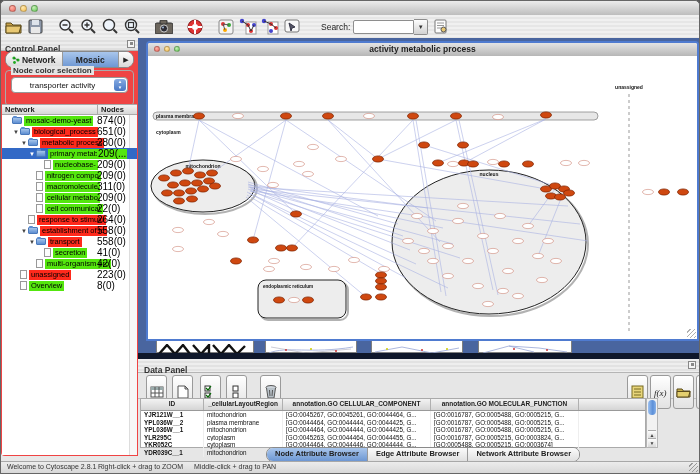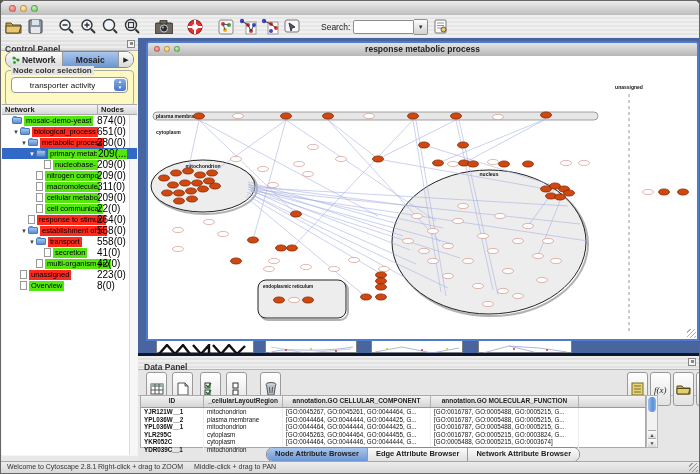--- a/index.html
+++ b/index.html
@@ -22,21 +22,21 @@
     border-bottom:1px solid #909090;display:flex;align-items:center;}
   .tbtn{width:19px;height:19px;margin-left:3px;display:flex;align-items:center;justify-content:center;}
   .tgap{width:9px;}
   .search-label{font-size:8.5px;color:#222;margin:0 3px 0 20px;}
   .search-combo{display:flex;align-items:center;}
   .search-input{width:55px;height:12px;border:1px solid #8e8e8e;background:#fff;font-size:8px;border-radius:2px 0 0 2px;padding:0 2px;}
   .search-arrow{width:13px;height:14px;border:1px solid #8e8e8e;border-left:none;border-radius:0 2px 2px 0;
     background:linear-gradient(#fdfdfd,#d2d2d2);font-size:6px;color:#333;display:flex;align-items:center;justify-content:center;}
   
   .control-panel{position:absolute;top:37px;left:0;width:137px;bottom:17px;
-    background:#fef9c3;border-right:1px solid #8f8f8f;border-radius:0 0 0 4px;}
+    background:#ef4444;border-right:1px solid #8f8f8f;border-radius:0 0 0 4px;}
   .cp-header{position:absolute;top:0;left:0;right:0;height:12px;
     background:repeating-linear-gradient(#ececec 0 2px,#e0e0e0 2px 4px);
     border-bottom:1px solid #b5b5b5;}
   .cp-header span{font-size:8.5px;font-weight:bold;color:#333;margin-left:4px;line-height:12px;}
   .float-ic{position:absolute;right:3px;top:2px;width:8px;height:8px;border:1px solid #888;background:#f4f4f4;box-sizing:border-box;}
   .float-ic::after{content:"";position:absolute;right:1px;top:1px;width:3px;height:3px;background:#888;}
   .cp-tabs{position:absolute;top:13px;left:4px;right:4px;height:15px;display:flex;
     border:1px solid #888;border-radius:8px;overflow:hidden;background:#f2f2f2;}
   .cp-tab{flex:1;display:flex;align-items:center;justify-content:center;font-size:8.5px;font-weight:bold;color:#222;
     background:linear-gradient(#fcfcfc,#d9d9d9);border-right:1px solid #999;}
@@ -76,21 +76,21 @@
   .mdi{position:absolute;top:37px;left:137px;right:0;height:315px;background:#49659f;overflow:hidden;}
   .net-window{position:absolute;left:8px;top:3px;width:553px;height:300px;
     border:2px solid #4f7bd0;border-radius:4px 4px 0 0;background:#fff;box-sizing:border-box;}
   .nw-titlebar{position:relative;height:13px;background:linear-gradient(#e4e4e4,#b6b6b6);border-bottom:1px solid #8a8a8a;border-radius:2px 2px 0 0;}
   .nw-titlebar .title{position:absolute;left:0;right:0;top:1px;text-align:center;font-size:8.5px;font-weight:bold;color:#222;}
   .nw-titlebar .light{top:3px;width:6px;height:6px;}
   .nw-titlebar .light.red{left:6px}.nw-titlebar .light.yellow{left:16px}.nw-titlebar .light.green{left:26px}
   .canvas{position:absolute;top:13px;left:0;right:0;bottom:0;background:#fff;}
   .frag{position:absolute;top:302px;height:13px;background:#fff;border:1px solid #7f7f7f;box-sizing:border-box;}
   
-  .data-panel{position:absolute;top:352px;left:137px;right:0;bottom:11px;background:#e6e6e6;border-top:3px solid #0f172a;}
+  .data-panel{position:absolute;top:352px;left:137px;right:0;bottom:11px;background:#e6e6e6;border-top:6px solid #0f172a;}
   .dp-header{position:absolute;top:0;left:0;right:0;height:13px;
     background:repeating-linear-gradient(#eeeeee 0 2px,#e2e2e2 2px 4px);border-bottom:1px solid #b5b5b5;}
   .dp-header span{font-size:8.5px;font-weight:bold;color:#333;margin-left:6px;line-height:13px;}
   .dp-toolbar{position:absolute;top:13px;left:0;right:0;height:26px;border-bottom:1px solid #c0c0c0;}
   .dbtn{position:absolute;top:3px;width:21px;height:34px;background:linear-gradient(#ffffff,#e2e2e2);
     border:1px solid #9a9a9a;border-radius:3px;display:flex;align-items:center;justify-content:center;box-sizing:border-box;}
   .dtable{position:absolute;top:39px;left:2px;width:506px;bottom:14px;background:#fff;border:1px solid #aaa;box-sizing:border-box;}
   .dt-head{display:flex;height:11px;background:linear-gradient(#f3f3f3,#d5d5d5);border-bottom:1px solid #999;}
   .dt-head div{font-size:6.5px;font-weight:bold;color:#222;text-align:center;line-height:10px;border-right:1px solid #b0b0b0;
     overflow:hidden;white-space:nowrap;box-sizing:border-box;}
@@ -424,21 +424,21 @@
           <circle cx="35" cy="5" r="1" fill="#c33"></circle>
           <circle cx="68" cy="6" r="1" fill="#c33"></circle>
         </svg>
     </div>
 
     <div class="net-window">
       <div class="nw-titlebar">
         <span class="light red"></span>
         <span class="light yellow"></span>
         <span class="light green"></span>
-        <span class="title">response metabolic process</span>
+        <span class="title">activity metabolic process</span>
       </div>
       <div class="canvas">
         <svg id="graph-svg" width="549" height="285" viewBox="0 0 549 285">
             <rect x="5" y="56" width="445" height="8" rx="4" fill="#e7e7e7" stroke="#8a8a8a" stroke-width="0.8"></rect>
             <text x="8" y="62" font-size="5" font-weight="bold" fill="#111">plasma membrane</text>
             <text x="8" y="78" font-size="5" font-weight="bold" fill="#111">cytoplasm</text>
             <ellipse cx="57" cy="132" rx="52" ry="26" fill="none" stroke="#555" stroke-width="2" opacity="0.45"></ellipse>
             <ellipse cx="55" cy="130" rx="52" ry="26" fill="#ededed" stroke="#222222" stroke-width="1"></ellipse>
             <text x="55" y="112" font-size="5" font-weight="bold" fill="#111" text-anchor="middle">mitochondrion</text>
             <ellipse cx="343" cy="188" rx="97" ry="72" fill="none" stroke="#555" stroke-width="2" opacity="0.45"></ellipse>

